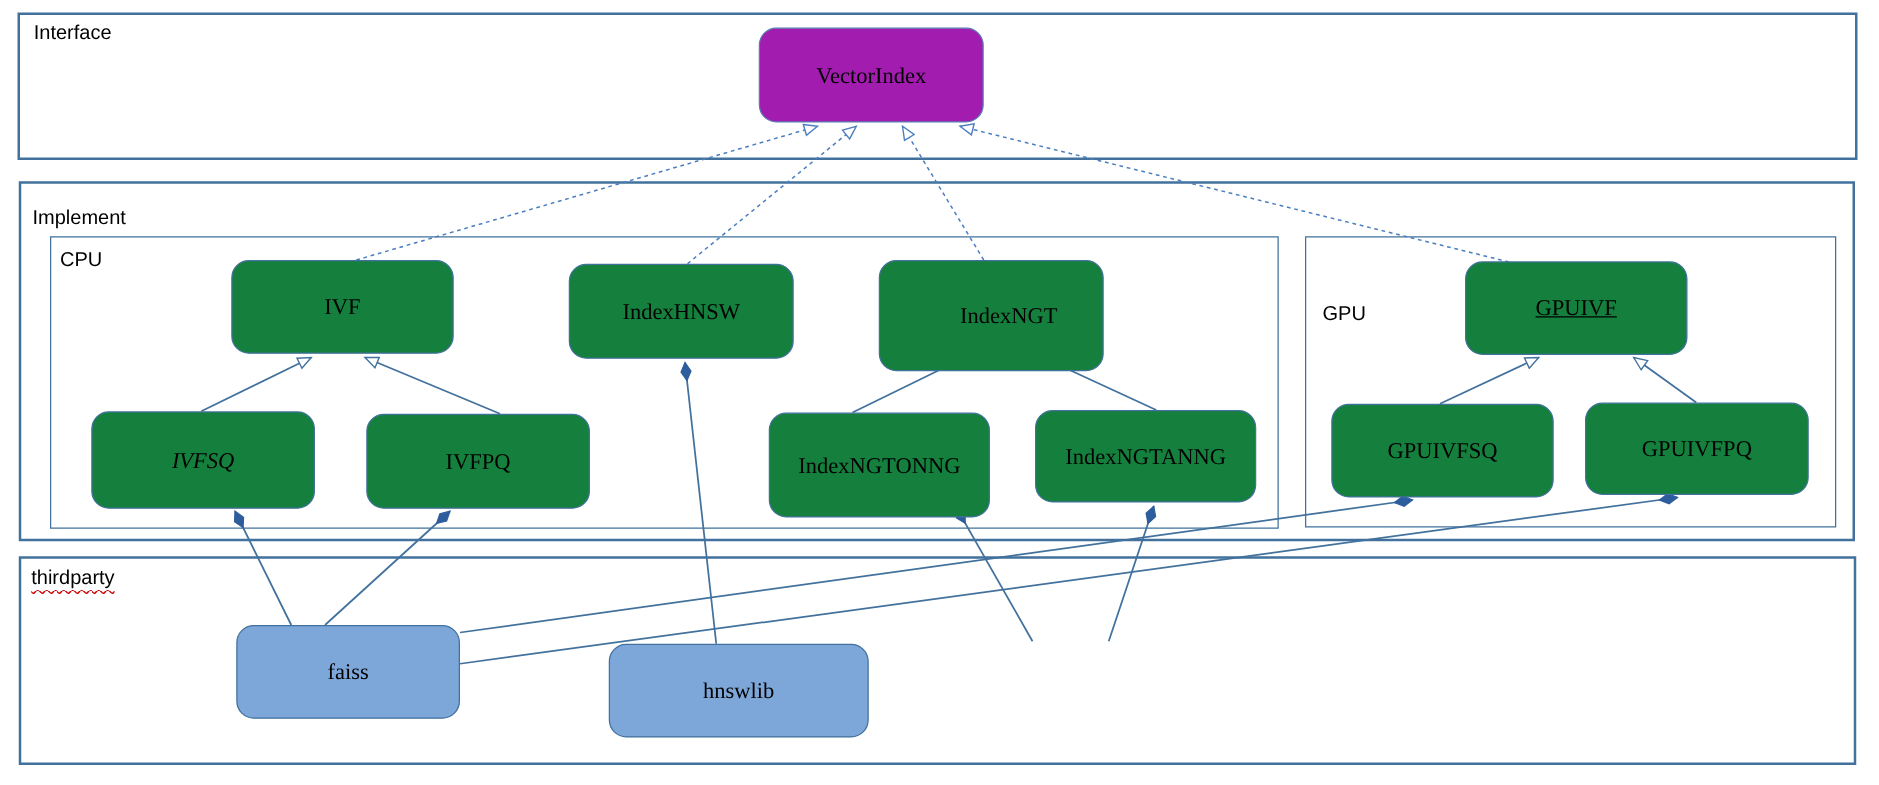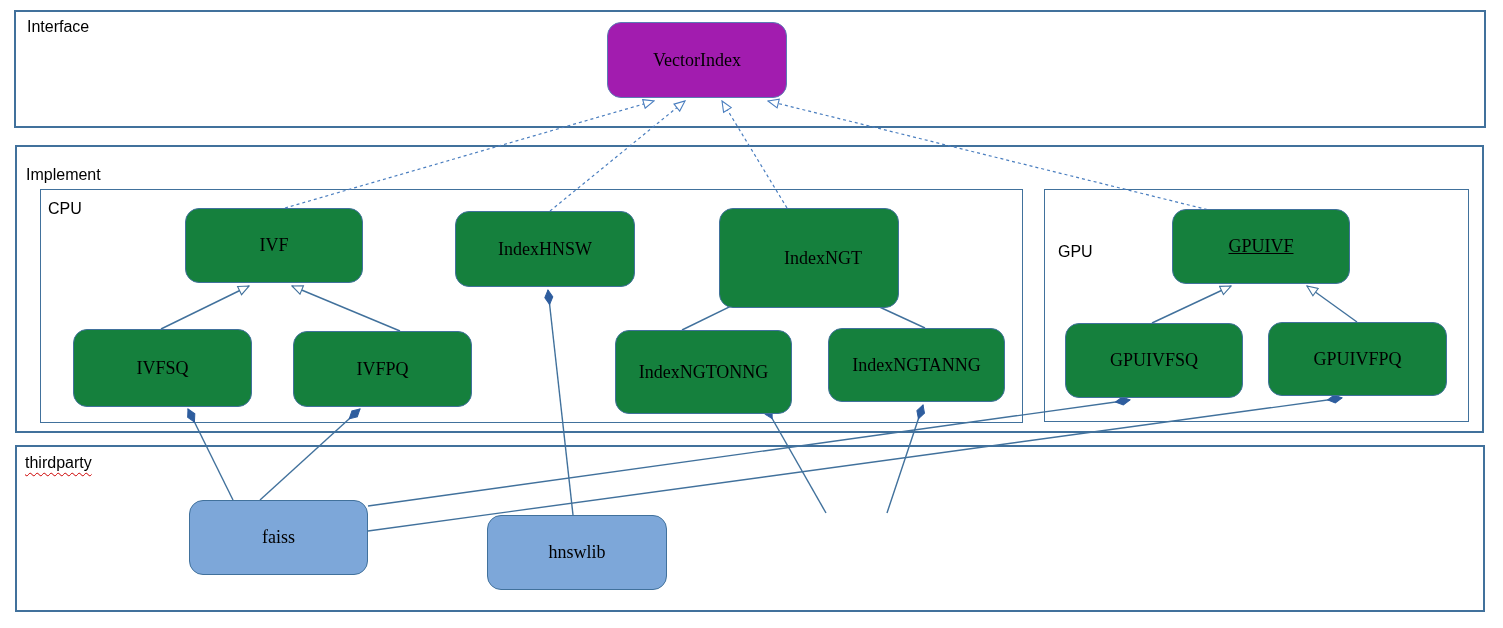--- a/index.html
+++ b/index.html
@@ -107,24 +107,24 @@
   <div class="node pink" style="left:607px;top:22px;width:180px;height:76px;">
     <span>VectorIndex</span>
   </div>
 
   <div class="node green" style="left:185px;top:208px;width:178px;height:75px;">
     <span>IVF</span>
   </div>
   <div class="node green" style="left:455px;top:211px;width:180px;height:76px;">
     <span>IndexHNSW</span>
   </div>
-  <div class="node green" style="left:719px;top:208px;width:180px;height:100px;padding-left:28px;">
+  <div class="node green" style="left:703px;top:208px;width:180px;height:89px;padding-left:28px;">
     <span>IndexNGT</span>
   </div>
-  <div class="node green" style="left:73px;top:329px;width:179px;height:78px;">
+  <div class="node green" style="left:73px;top:329px;width:179px;height:78px;font-style:italic;">
     <span>IVFSQ</span>
   </div>
   <div class="node green" style="left:293px;top:331px;width:179px;height:76px;">
     <span>IVFPQ</span>
   </div>
   <div class="node green" style="left:615px;top:330px;width:177px;height:84px;">
     <span>IndexNGTONNG</span>
   </div>
   <div class="node green" style="left:828px;top:328px;width:177px;height:74px;">
     <span>IndexNGTANNG</span>
@@ -136,17 +136,17 @@
   <div class="node green" style="left:1065px;top:323px;width:178px;height:75px;">
     <span>GPUIVFSQ</span>
   </div>
   <div class="node green" style="left:1268px;top:322px;width:179px;height:74px;">
     <span>GPUIVFPQ</span>
   </div>
 
   <div class="node blue" style="left:189px;top:500px;width:179px;height:75px;">
     <span>faiss</span>
   </div>
-  <div class="node blue" style="left:487px;top:515px;width:180px;height:75px;">
+  <div class="node blue" style="left:487px;top:515px;width:208px;height:75px;">
     <span>hnswlib</span>
   </div>
 
 </div>
 
 </body></html>

